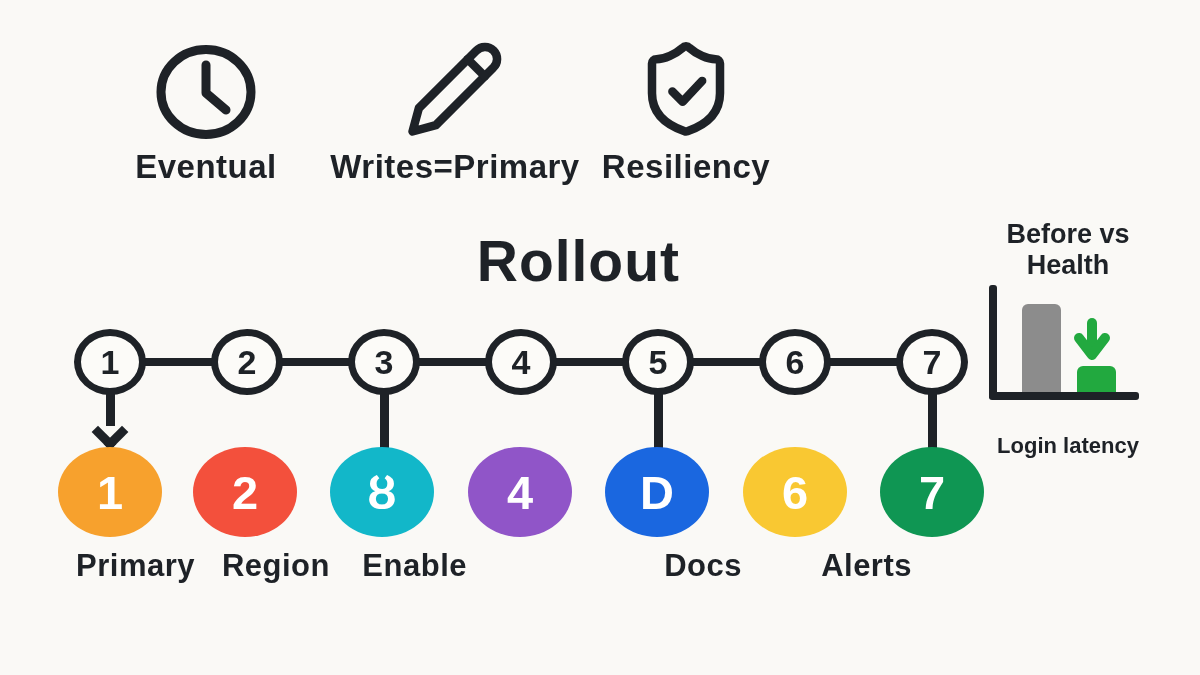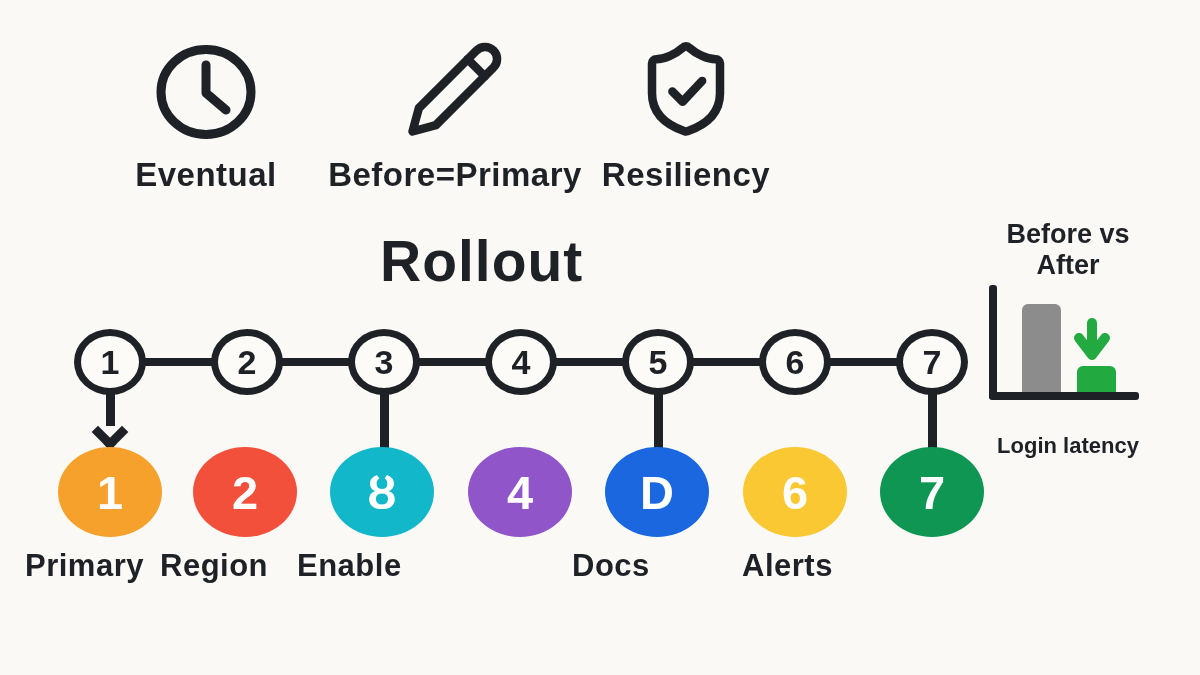--- a/index.html
+++ b/index.html
@@ -7,44 +7,44 @@
     position:relative; width:1200px; height:675px; overflow:hidden;
     background:#FAF9F6; color:#1E2227;
     font-family:"Liberation Sans", sans-serif;
   }
   svg { display:block; }
 
   
   .feature { position:absolute; top:34px; width:280px;
     display:flex; flex-direction:column; align-items:center; }
   .icon-box { height:106px; display:flex; align-items:flex-end; justify-content:center; }
-  .feature-label { margin-top:16px; font-size:33px; font-weight:bold; letter-spacing:.5px; white-space:nowrap; }
+  .feature-label { margin-top:8px; font-size:33px; font-weight:bold; letter-spacing:.5px; white-space:nowrap; }
 
   
   .title { position:absolute; left:380px; top:228px; width:300px; margin:0;
-    text-align:left; font-size:57px; font-weight:bold; letter-spacing:1px; }
+    text-align:right; font-size:57px; font-weight:bold; letter-spacing:1px; }
 
   
   .tl-line { position:absolute; left:110px; top:358px; width:822px; height:8px; background:#1E2227; }
   .tl-circle { position:absolute; top:329px; width:72px; height:66px; box-sizing:border-box;
     border:7px solid #1E2227; border-radius:50%; background:#FCFBF8;
     display:flex; align-items:center; justify-content:center;
     font-size:34px; font-weight:bold; }
   .tl-vline { position:absolute; width:9px; background:#1E2227; }
   .arrow-shaft { top:392px; height:34px; }
   .arrowhead { position:absolute; top:419px; width:26px; height:26px;
     border-right:9px solid #1E2227; border-bottom:9px solid #1E2227;
     transform:rotate(45deg); box-sizing:border-box; }
   .conn { top:392px; height:57px; }
 
   
   .stage-badge { position:absolute; top:447px; width:104px; height:90px; border-radius:50%;
     display:flex; align-items:center; justify-content:center;
     color:#FFFFFF; font-size:47px; font-weight:bold; }
-  .stage-label { position:absolute; top:548px; width:170px; text-align:left;
+  .stage-label { position:absolute; top:548px; width:170px; text-align:right;
     font-size:31px; font-weight:bold; letter-spacing:.5px; }
 
   
   .mc-title { position:absolute; left:986px; top:219px; width:164px; text-align:center;
     font-size:27px; font-weight:bold; line-height:1.13; }
   .mc-yaxis { position:absolute; left:989px; top:285px; width:8px; height:114px;
     background:#1E2227; border-radius:3px; }
   .mc-xaxis { position:absolute; left:989px; top:392px; width:150px; height:8px;
     background:#1E2227; border-radius:3px; }
   .mc-bar { position:absolute; border-radius:6px 6px 0 0; }
@@ -69,21 +69,21 @@
     <div class="feature-label">Eventual</div>
   </div>
 
   <div class="feature" style="left:315px">
     <div class="icon-box">
       <svg width="102" height="102" viewBox="0 0 24 24" fill="none" stroke="#1E2227" stroke-width="2" stroke-linecap="round" stroke-linejoin="round">
         <path d="M17 3a2.83 2.83 0 1 1 4 4L7.5 20.5 2 22l1.5-5.5L17 3z"></path>
         <path d="m15 5 4 4"></path>
       </svg>
     </div>
-    <div class="feature-label">Before=Primary</div>
+    <div class="feature-label">Writes=Primary</div>
   </div>
 
   <div class="feature" style="left:546px">
     <div class="icon-box">
       <svg width="106" height="102" viewBox="0 0 24 24" fill="none" stroke="#1E2227" stroke-width="2" stroke-linecap="round" stroke-linejoin="round">
         <path d="M20 13c0 5-3.5 7.5-7.66 8.95a1 1 0 0 1-.67-.01C7.5 20.5 4 18 4 13V6a1 1 0 0 1 1-1c2 0 4.5-1.2 6.24-2.72a1 1 0 0 1 1.52 0C14.5 3.8 17 5 19 5a1 1 0 0 1 1 1z"></path>
         <path d="m8.8 12.6 2.4 2.4 4.6-4.9"></path>
       </svg>
     </div>
     <div class="feature-label">Resiliency</div>
@@ -143,21 +143,21 @@
   <div class="stage-badge" style="left: 880px; background: rgb(15, 150, 83);">
       <span>7</span>
     </div>
 
   <div class="stage-label" style="left:25px">Primary</div>
   <div class="stage-label" style="left:297px">Enable</div>
   <div class="stage-label" style="left:160px">Region</div>
   <div class="stage-label" style="left:572px">Docs</div>
   <div class="stage-label" style="left:742px">Alerts</div>
 
-  <div class="mc-title">Before vs After</div>
+  <div class="mc-title">Before vs Health</div>
   <div class="mc-yaxis"></div>
   <div class="mc-xaxis"></div>
   <div class="mc-bar mc-bar-before" style="background: rgb(140, 140, 140);"></div>
   <div class="mc-bar mc-bar-after" style="background: rgb(34, 169, 63);"></div>
   <div class="mc-arrow" style="color: rgb(34, 169, 63);">
     <svg width="44" height="46" viewBox="0 0 44 46" fill="none" stroke="currentColor" stroke-width="10" stroke-linecap="round" stroke-linejoin="round">
       <path d="M22 6 V26"></path>
       <path d="M9 21 L22 38 L35 21"></path>
     </svg>
   </div>

